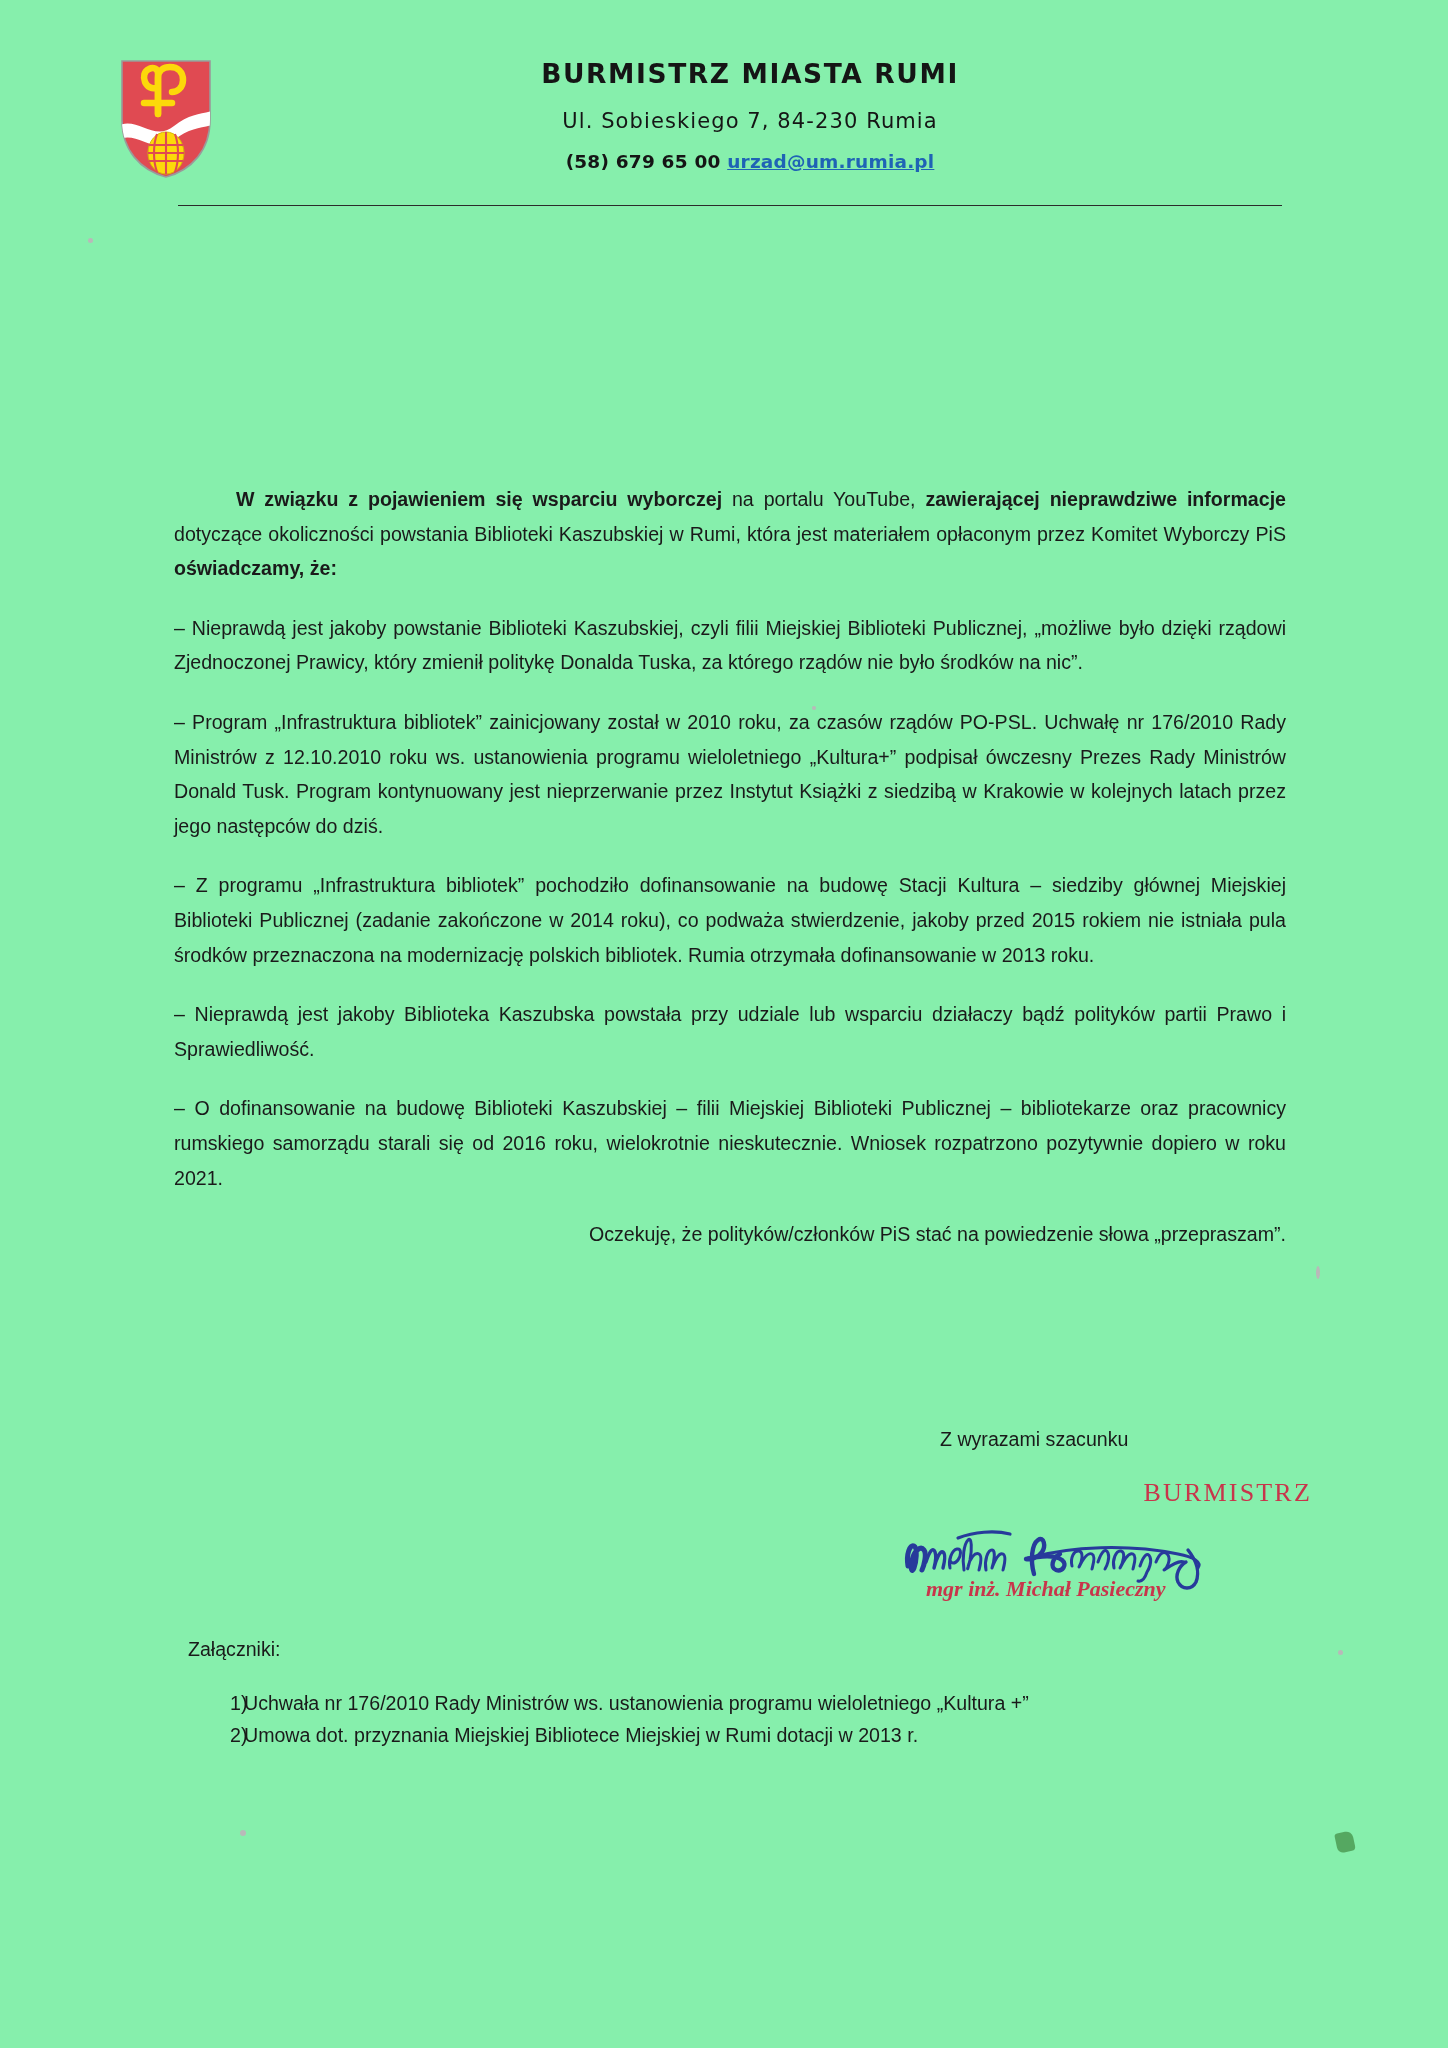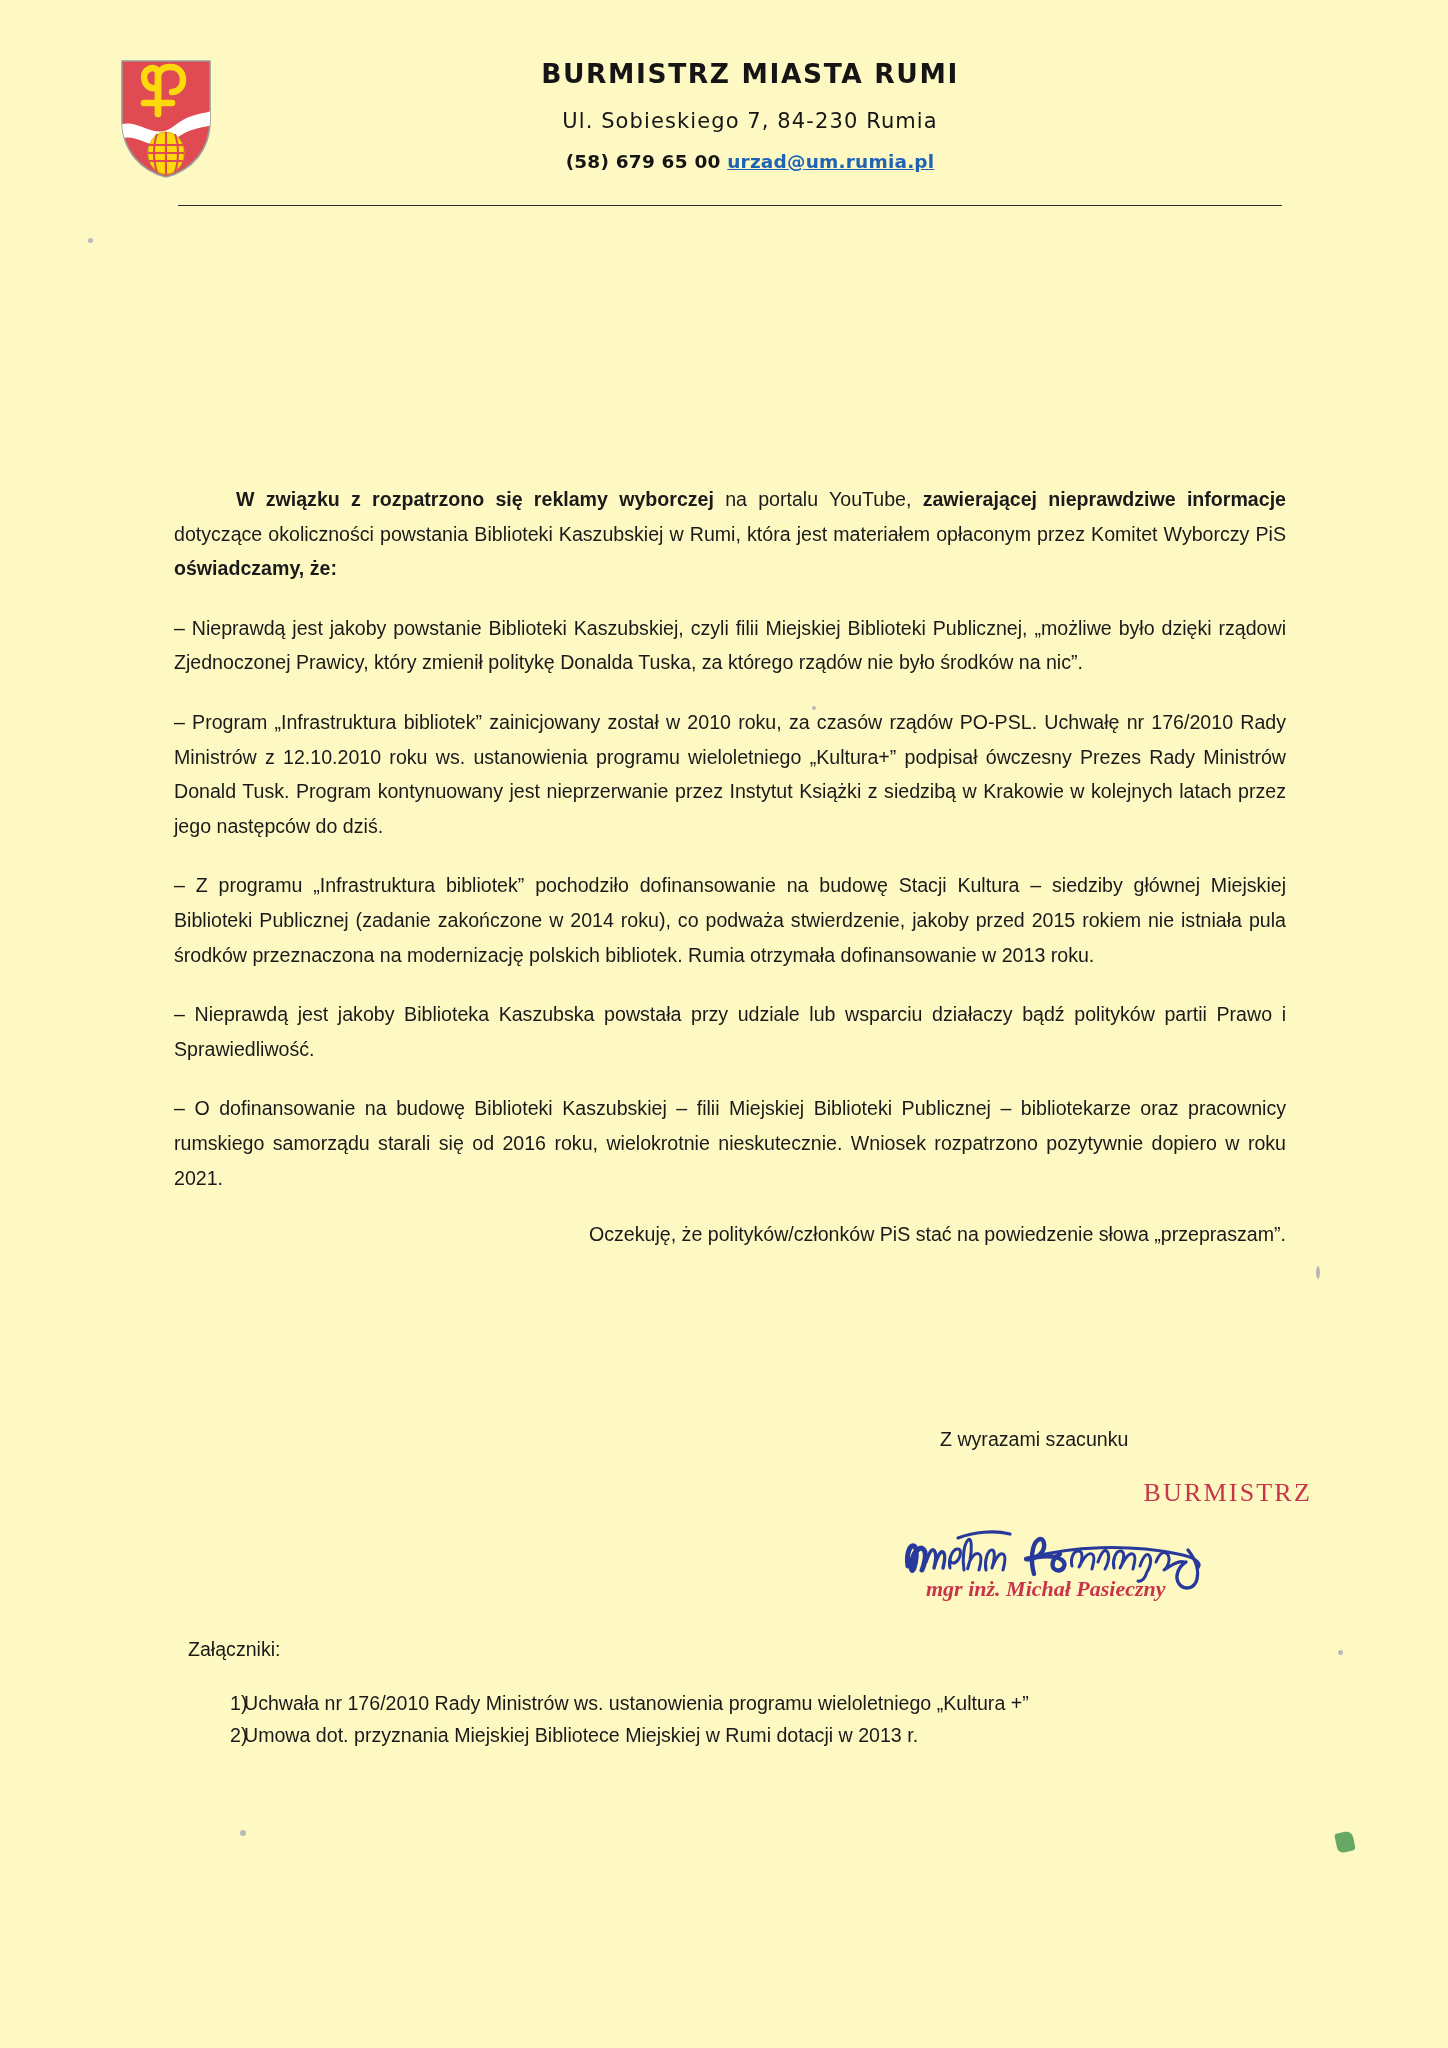--- a/index.html
+++ b/index.html
@@ -8,21 +8,21 @@
     background: #ffffff;
   }
   body {
     font-family: "Liberation Sans", sans-serif;
     color: #1a1a1a;
   }
   .page {
     position: relative;
     width: 1448px;
     height: 2048px;
-    background: #fef9c3;
+    background: #86efac;
     overflow: hidden;
     box-sizing: border-box;
   }
 
   
   .letterhead {
     position: absolute;
     left: 0; top: 0;
     width: 1448px;
     height: 220px;
@@ -260,21 +260,21 @@
       </div>
     </div>
 
     <div class="rule"></div>
   </div>
 
 
   <div class="body-block">
 
     <p class="para para-indent">
-      <b>W związku z rozpatrzono się reklamy wyborczej</b><span> na portalu YouTube, </span><b>zawierającej nieprawdziwe informacje</b><span> dotyczące okoliczności powstania Biblioteki Kaszubskiej w Rumi, która jest materiałem opłaconym przez Komitet Wyborczy PiS </span><b>oświadczamy, że:</b>
+      <b>W związku z pojawieniem się wsparciu wyborczej</b><span> na portalu YouTube, </span><b>zawierającej nieprawdziwe informacje</b><span> dotyczące okoliczności powstania Biblioteki Kaszubskiej w Rumi, która jest materiałem opłaconym przez Komitet Wyborczy PiS </span><b>oświadczamy, że:</b>
     </p>
 
     <p class="para">– Nieprawdą jest jakoby powstanie Biblioteki Kaszubskiej, czyli filii Miejskiej Biblioteki Publicznej, „możliwe było dzięki rządowi Zjednoczonej Prawicy, który zmienił politykę Donalda Tuska, za którego rządów nie było środków na nic”.</p>
     <p class="para">– Program „Infrastruktura bibliotek” zainicjowany został w 2010 roku, za czasów rządów PO-PSL. Uchwałę nr 176/2010 Rady Ministrów z 12.10.2010 roku ws. ustanowienia programu wieloletniego „Kultura+” podpisał ówczesny Prezes Rady Ministrów Donald Tusk. Program kontynuowany jest nieprzerwanie przez Instytut Książki z siedzibą w Krakowie w kolejnych latach przez jego następców do dziś.</p>
     <p class="para">– Z programu „Infrastruktura bibliotek” pochodziło dofinansowanie na budowę Stacji Kultura – siedziby głównej Miejskiej Biblioteki Publicznej (zadanie zakończone w 2014 roku), co podważa stwierdzenie, jakoby przed 2015 rokiem nie istniała pula środków przeznaczona na modernizację polskich bibliotek. Rumia otrzymała dofinansowanie w 2013 roku.</p>
     <p class="para">– Nieprawdą jest jakoby Biblioteka Kaszubska powstała przy udziale lub wsparciu działaczy bądź polityków partii Prawo i Sprawiedliwość.</p>
     <p class="para tight">– O dofinansowanie na budowę Biblioteki Kaszubskiej – filii Miejskiej Biblioteki Publicznej – bibliotekarze oraz pracownicy rumskiego samorządu starali się od 2016 roku, wielokrotnie nieskutecznie. Wniosek rozpatrzono pozytywnie dopiero w roku 2021.</p>
     <p class="para para-center-indent">Oczekuję, że polityków/członków PiS stać na powiedzenie słowa „przepraszam”.</p>
   </div>
 

